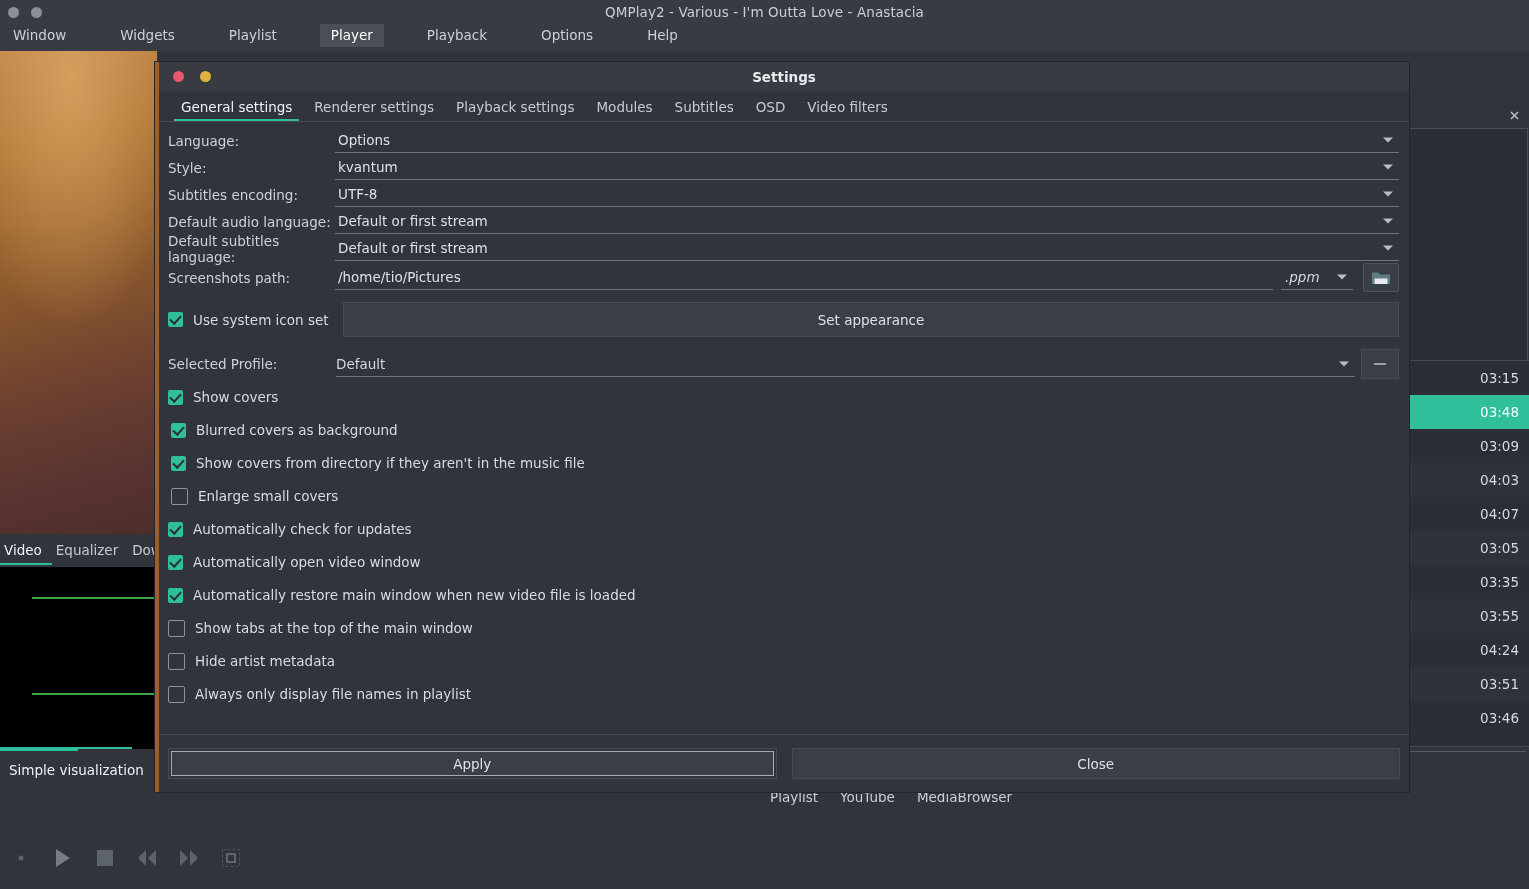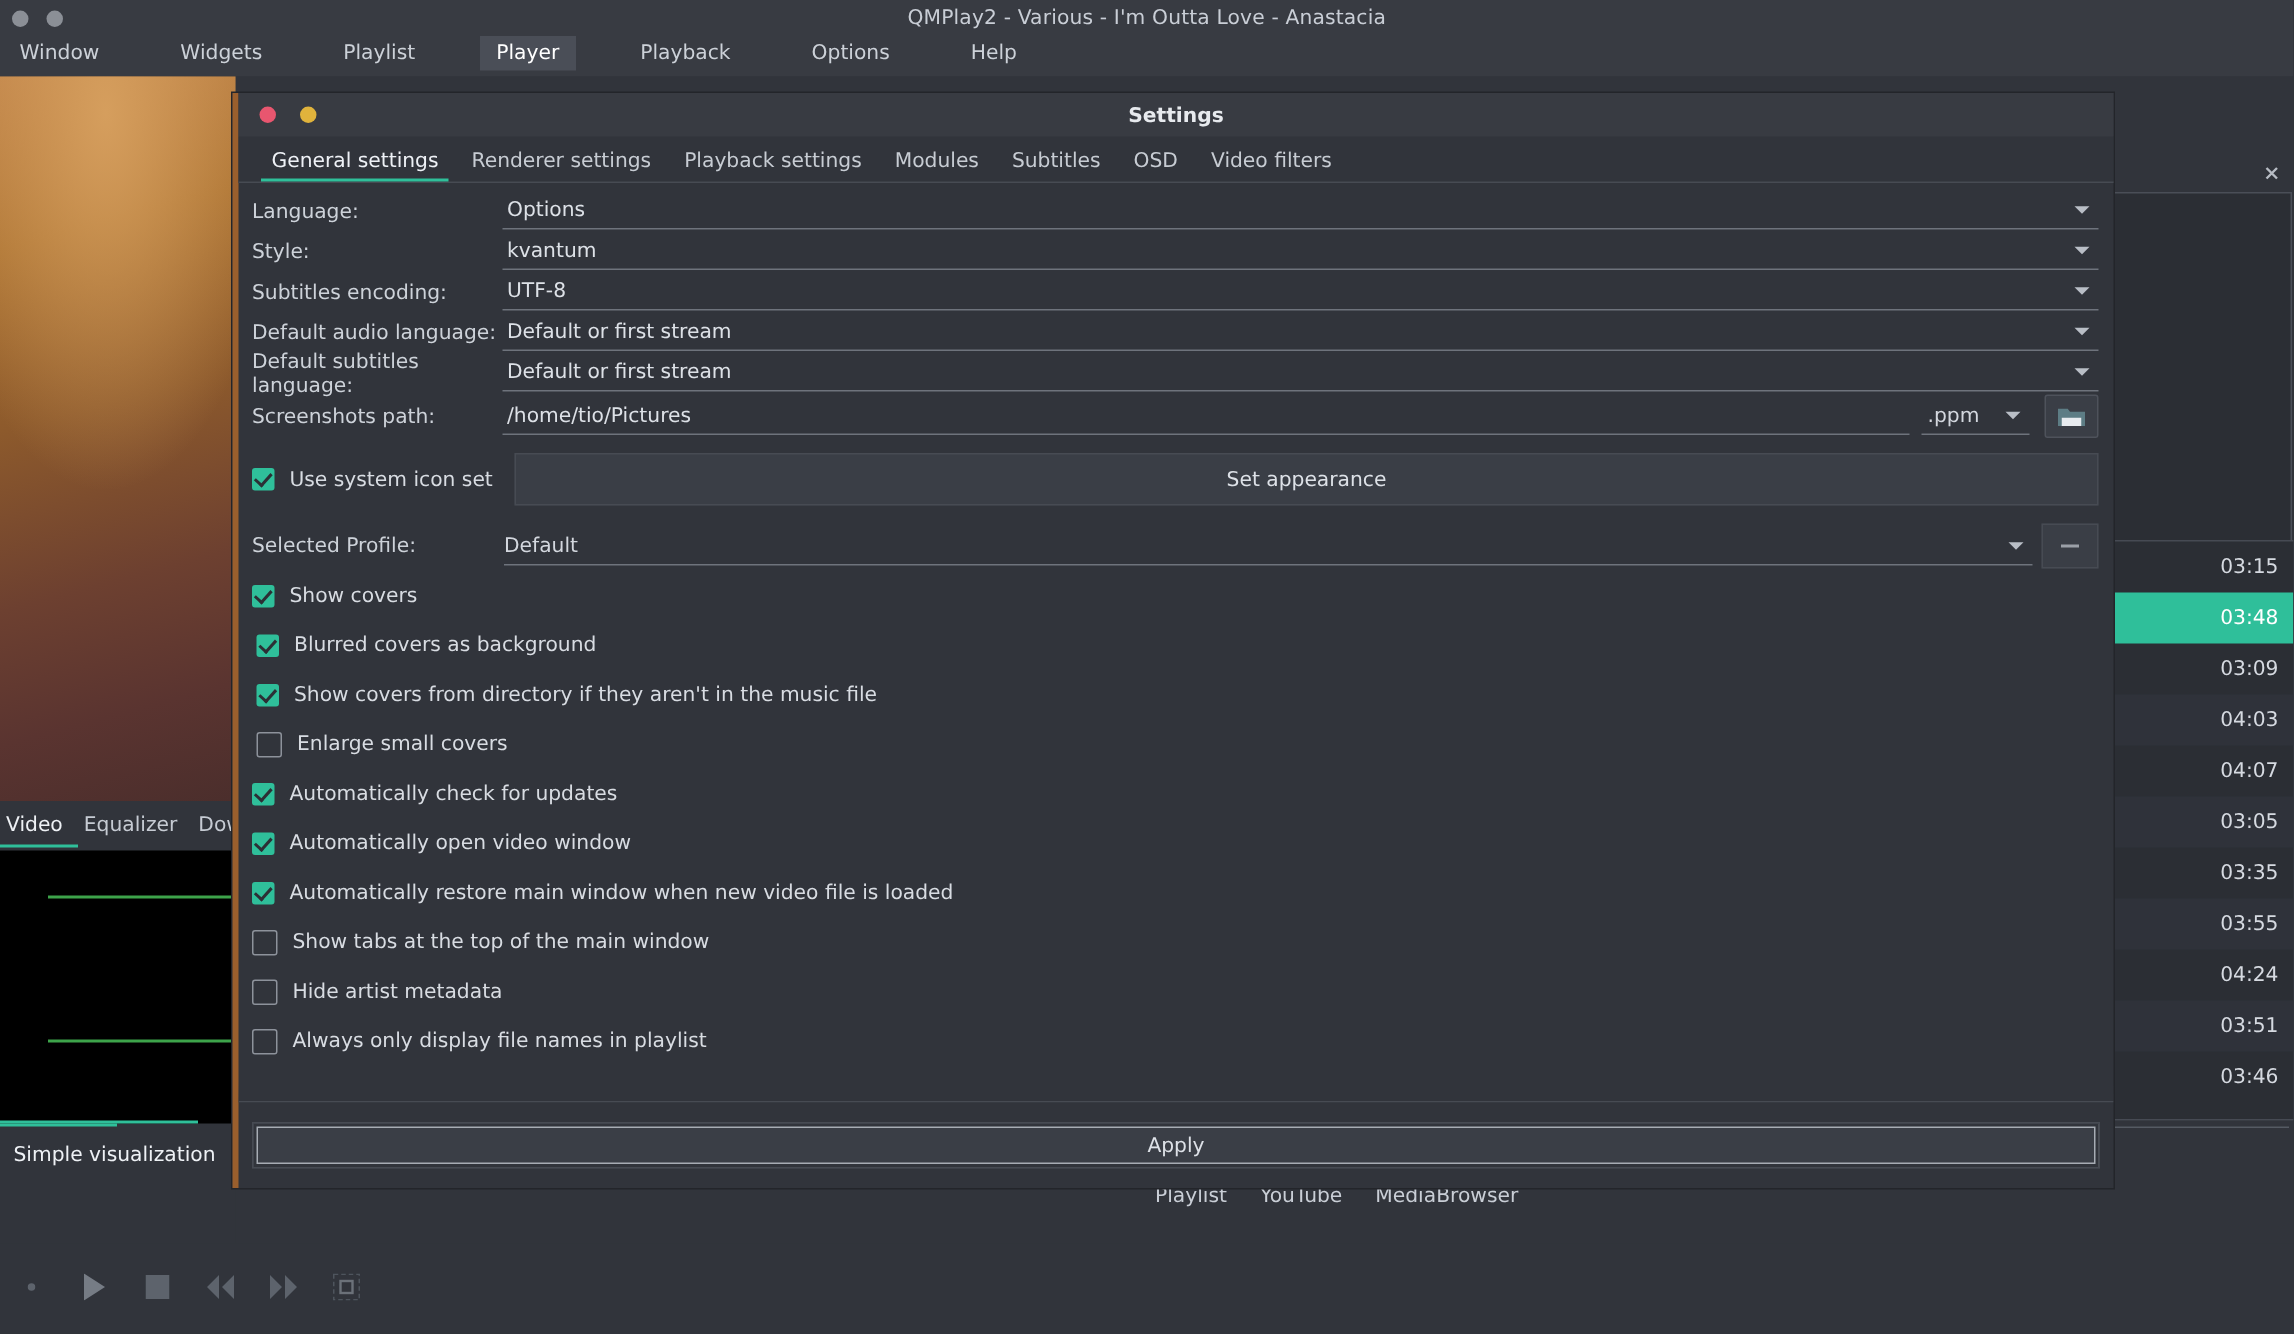--- a/index.html
+++ b/index.html
@@ -102,21 +102,21 @@
   .frow{display:flex;align-items:center;height:27px;}
   .flabel{font-size:13.5px;color:#cdd2d9;width:167px;flex:0 0 167px;}
   .fctl{flex:1;position:relative;height:23px;border-bottom:1px solid #6e737c;display:flex;align-items:center;}
   .fctl .val{font-size:13.5px;color:#dde1e7;padding-left:3px;}
   .caret{position:absolute;right:6px;top:50%;transform:translateY(-50%);
          width:0;height:0;border-left:5px solid transparent;border-right:5px solid transparent;
          border-top:5px solid #b9bec6;}
   .fctl.path{flex:1;}
   .ext{width:72px;flex:0 0 72px;position:relative;height:23px;border-bottom:1px solid #6e737c;
        display:flex;align-items:center;justify-content:flex-start;margin-left:8px;}
-  .ext .val{padding-left:4px;}
+  .ext .val{padding-left:4px;font-style:italic;}
   .folderbtn{width:34px;height:27px;margin-left:10px;background:#3a3e46;border:1px solid #4e525b;border-radius:2px;
              display:flex;align-items:center;justify-content:center;}
 
   .approw{display:flex;align-items:center;margin-top:9px;}
   .appear-btn{flex:1;margin-left:8px;height:33px;background:#3a3e46;border:1px solid #474b53;
               display:flex;align-items:center;justify-content:center;font-size:13.5px;color:#dde1e7;}
   .profrow{display:flex;align-items:center;margin-top:13px;height:28px;}
   .prof-ctl{flex:1;position:relative;height:24px;border-bottom:1px solid #6e737c;display:flex;align-items:center;margin-left:1px;}
   .prof-btn{width:36px;height:28px;margin-left:6px;background:#3a3e46;border:1px solid #474b53;
             display:flex;align-items:center;justify-content:center;}
@@ -414,14 +414,15 @@
         </div>
 
       </div>
     </div>
     <div class="fade-row"></div>
     <div class="body-rule"></div>
   </div>
 
   <div class="st-foot">
     <div class="fbtn focused">Apply</div>
+    <div class="fbtn">Close</div>
   </div>
 </div>
 
 </body></html>

